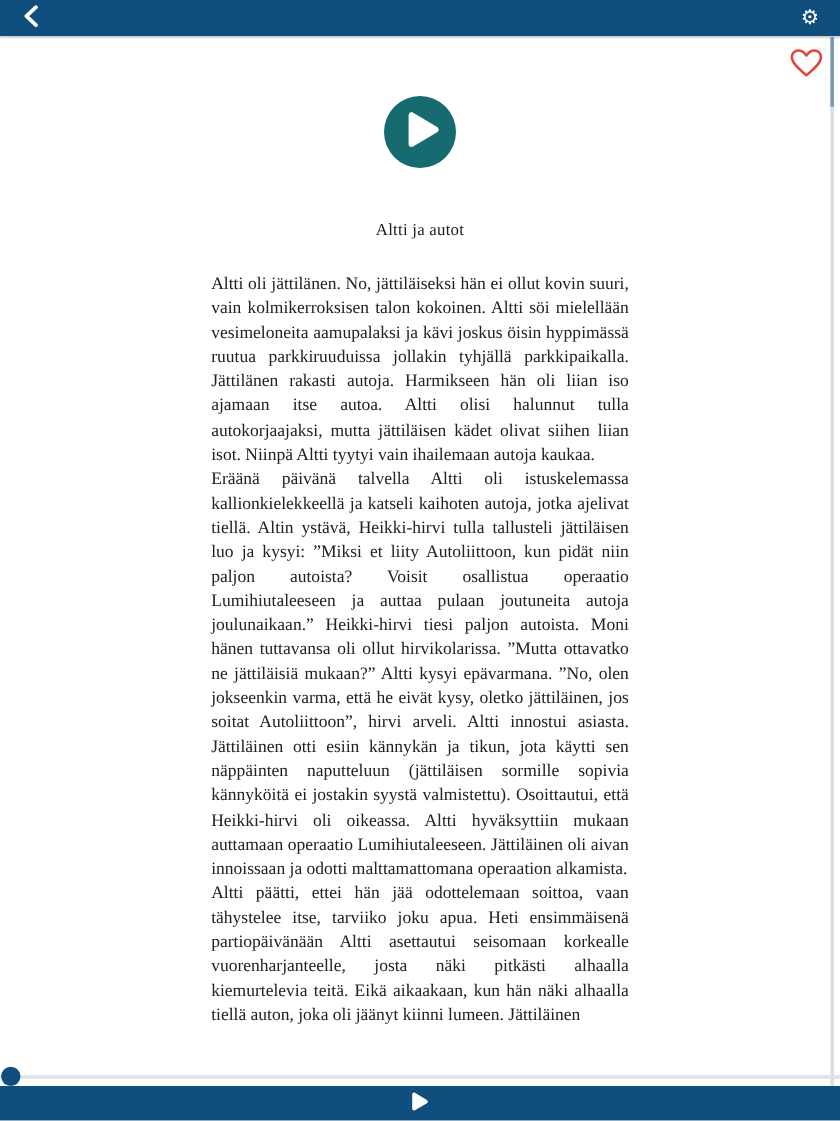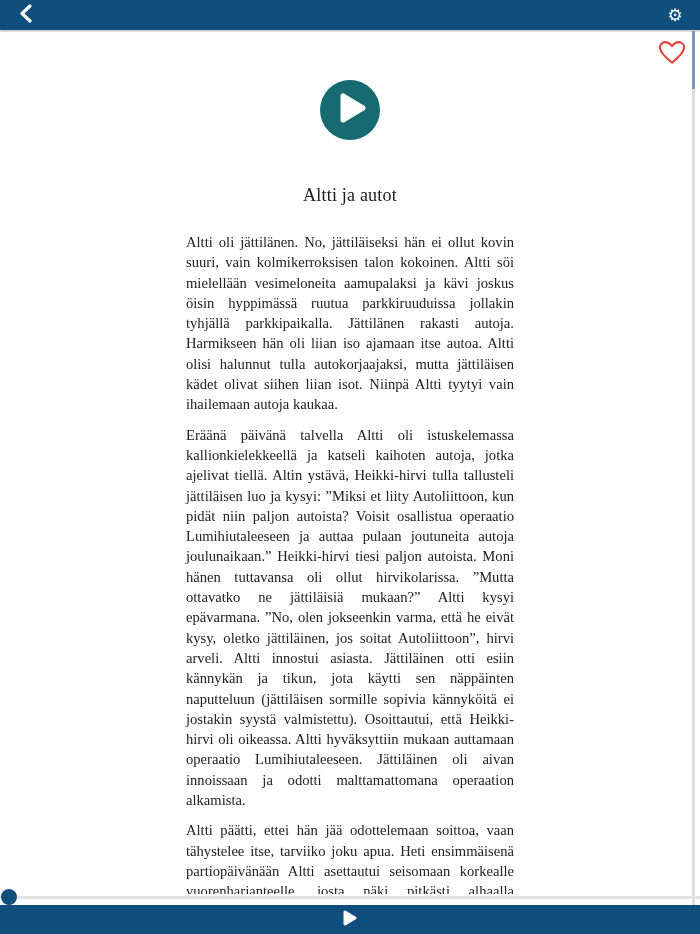--- a/index.html
+++ b/index.html
@@ -30,28 +30,28 @@
   .favorite{
     position:absolute;top:6px;right:13px;width:30px;height:28px;
     cursor:pointer;background:transparent;border:none;padding:0;
   }
   .play-wrap{display:flex;justify-content:center;margin-top:48px;}
   .play-circle{
     width:60px;height:60px;border-radius:50%;background:#166A70;
     display:flex;align-items:center;justify-content:center;cursor:pointer;
   }
   .page-title{
-    text-align:center;margin:45px 0 0 0;font-size:18px;font-weight:400;
+    text-align:center;margin:45px 0 0 0;font-size:14px;font-weight:400;
     color:#1b1b1b;letter-spacing:0.2px;
   }
   .story-text{
     width:348px;margin:26px auto 0;text-align:justify;
     font-size:14.6px;line-height:20.3px;color:#212121;
   }
-  .story-text p{margin:10px;padding:0;}
+  .story-text p{margin:0;padding:0;}
   
   .scrollbar-track{
     position:absolute;left:692px;top:30px;width:3px;height:875px;
     background:#dedede;z-index:4;
   }
   .scrollbar-thumb{
     position:absolute;left:0;top:1px;width:3px;height:58px;
     background:#7d99b8;cursor:pointer;
   }
   

